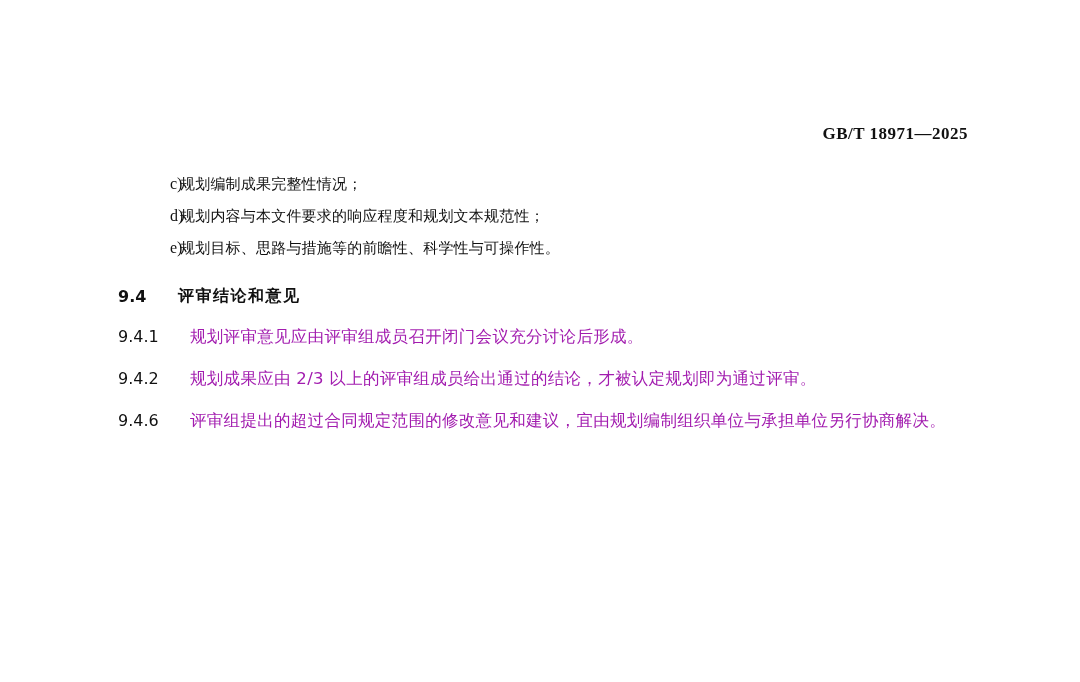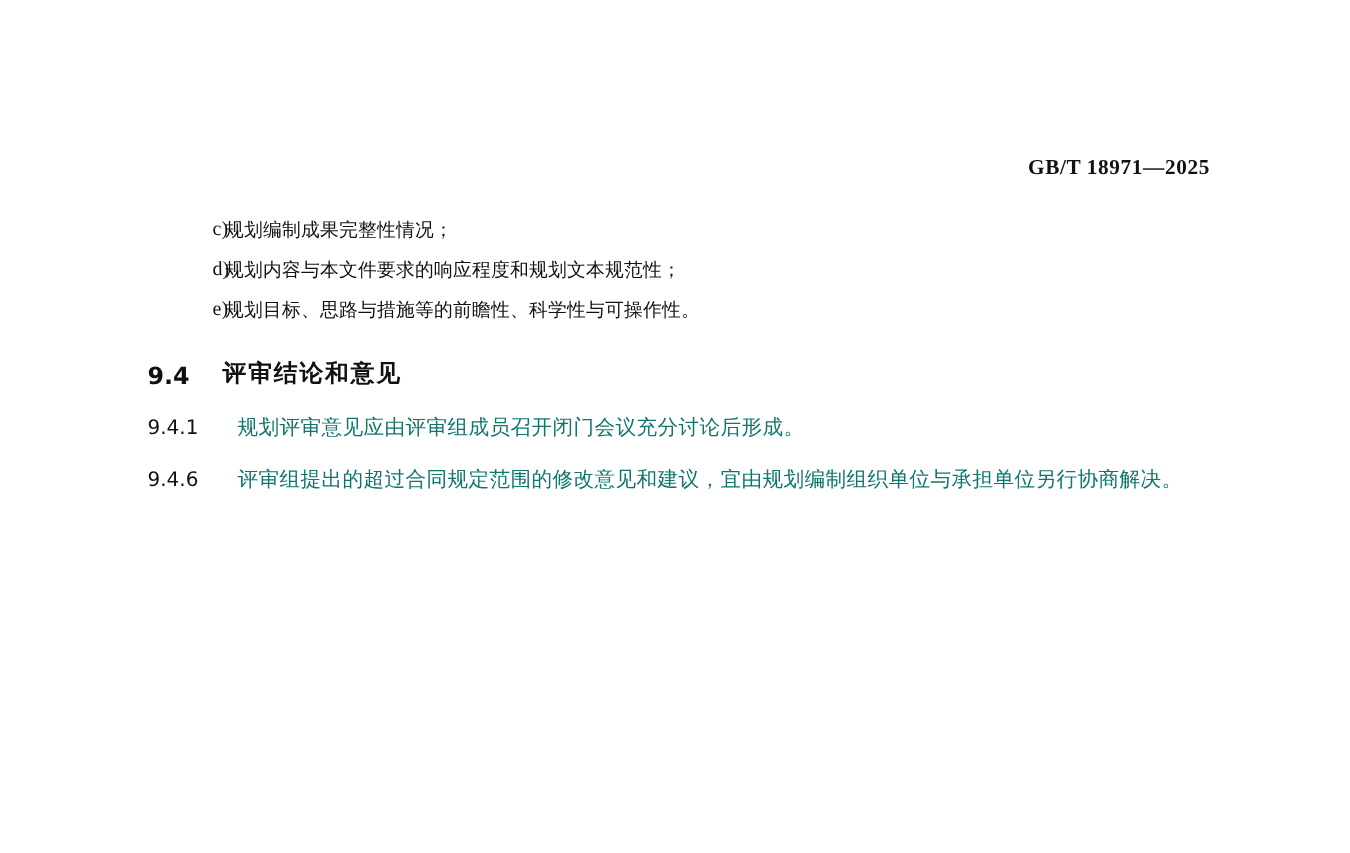--- a/index.html
+++ b/index.html
@@ -56,25 +56,25 @@
     font-size: 16px;
   }
   .list-text {
     flex: 1;
     font-family: "DejaVu Sans", "Liberation Sans", sans-serif;
     font-size: 15px;
     letter-spacing: 0.2px;
   }
   .section-heading {
     display: flex;
-    align-items: flex-end;
+    align-items: center;
     margin: 22px 0 14px 0;
     font-family: "DejaVu Sans", "Liberation Sans", sans-serif;
     font-weight: bold;
-    font-size: 19px;
+    font-size: 16px;
     color: #111;
   }
   .section-number {
     width: 60px;
     flex: 0 0 60px;
   }
   .section-title {
     letter-spacing: 1.5px;
   }
   .clause {
@@ -88,21 +88,21 @@
     font-family: "DejaVu Sans", "Liberation Sans", sans-serif;
     font-size: 16px;
     line-height: 31px;
     color: #111;
   }
   .clause-body {
     flex: 1;
     font-family: "DejaVu Sans", "Liberation Sans", sans-serif;
     font-size: 16.5px;
     line-height: 31px;
-    color: #0f766e;
+    color: #a21caf;
     letter-spacing: 0.3px;
     text-align: justify;
   }
 </style>
 </head>
 <body>
 
 <div class="page">
 
   <div class="header">GB/T  18971—2025</div>
@@ -127,18 +127,22 @@
     <div class="section-heading">
       <span class="section-number">9.4</span>
       <span class="section-title">评审结论和意见</span>
     </div>
 
     <div class="clause">
       <span class="clause-number">9.4.1</span>
       <span class="clause-body">规划评审意见应由评审组成员召开闭门会议充分讨论后形成。</span>
     </div>
     <div class="clause">
+      <span class="clause-number">9.4.2</span>
+      <span class="clause-body">规划成果应由 2/3 以上的评审组成员给出通过的结论，才被认定规划即为通过评审。</span>
+    </div>
+    <div class="clause">
       <span class="clause-number">9.4.6</span>
       <span class="clause-body">评审组提出的超过合同规定范围的修改意见和建议，宜由规划编制组织单位与承担单位另行协商解决。</span>
     </div>
 
   </div>
 </div>
 
 </body></html>

